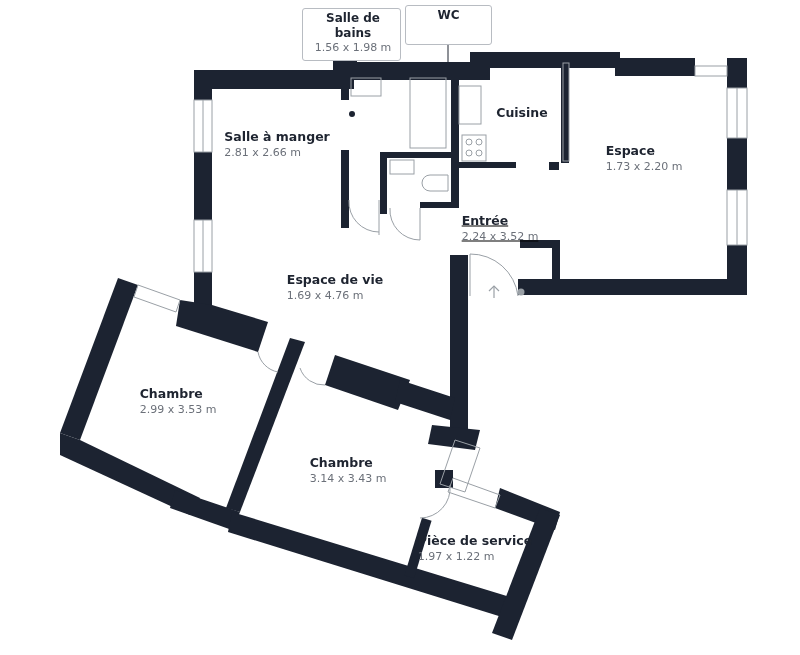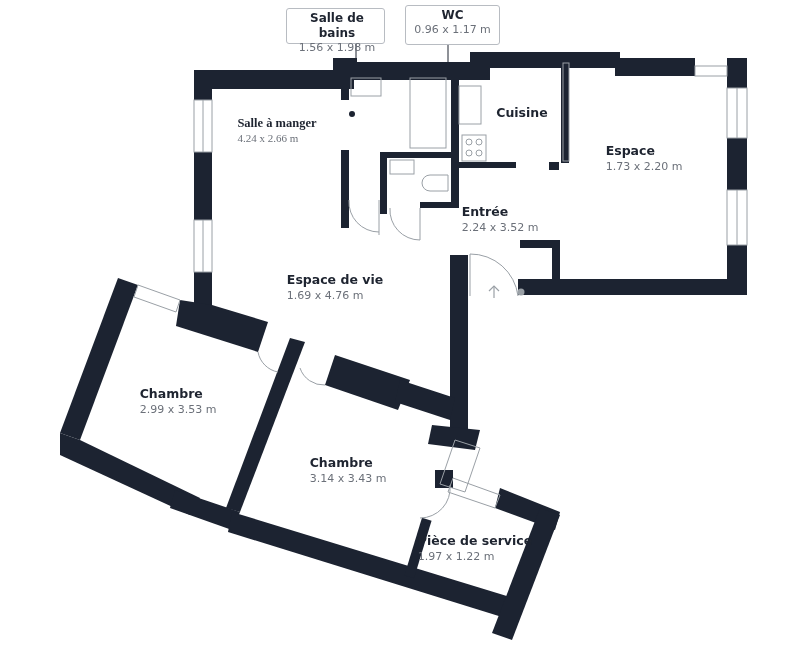--- a/index.html
+++ b/index.html
@@ -114,41 +114,40 @@
   <g stroke="#9aa0a6" stroke-width="1.2" fill="none">
     <line x1="494" y1="286" x2="494" y2="298"></line>
     <polyline points="489,291 494,286 499,291"></polyline>
   </g>
   <g stroke="#1e2430" stroke-width="1">
     <line x1="356" y1="38" x2="356" y2="62"></line>
     <line x1="448" y1="40" x2="448" y2="62"></line>
   </g>
 </svg>
 
-<div class="callout" style="left:286px; top:8px; width:99px; height:36px;padding-left:8px;">
+<div class="callout" style="left:302px; top:8px; width:99px; height:53px;padding-left:8px;">
   <span class="name">Salle de bains</span>
   <span class="dim">1.56 x 1.98 m</span>
 </div>
-<div class="callout" style="left:405px; top:5px; width:95px; height:40px;">
+<div class="callout" style="left:405px; top:5px; width:87px; height:40px;">
   <span class="name">WC</span>
-  <span class="dim">0.96 x 1.17 m</span>
 </div>
 
-<div class="label" style="left:277px; top:130px;font-family:Liberation Serif, serif;">
+<div class="label" style="left:277px; top:144px;">
   <span class="name">Salle à manger</span>
-  <span class="dim">4.24 x 2.66 m</span>
+  <span class="dim">2.81 x 2.66 m</span>
 </div>
 <div class="label" style="left:522px; top:113px;">
   <span class="name">Cuisine</span>
 </div>
 <div class="label" style="left:644px; top:158px;">
   <span class="name">Espace</span>
   <span class="dim">1.73 x 2.20 m</span>
 </div>
-<div class="label" style="left:500px; top:219px;">
+<div class="label" style="left:500px; top:228px;text-decoration:underline;">
   <span class="name">Entrée</span>
   <span class="dim">2.24 x 3.52 m</span>
 </div>
 <div class="label" style="left:335px; top:287px;">
   <span class="name">Espace de vie</span>
   <span class="dim">1.69 x 4.76 m</span>
 </div>
 <div class="label" style="left:178px; top:401px;">
   <span class="name">Chambre</span>
   <span class="dim">2.99 x 3.53 m</span>

